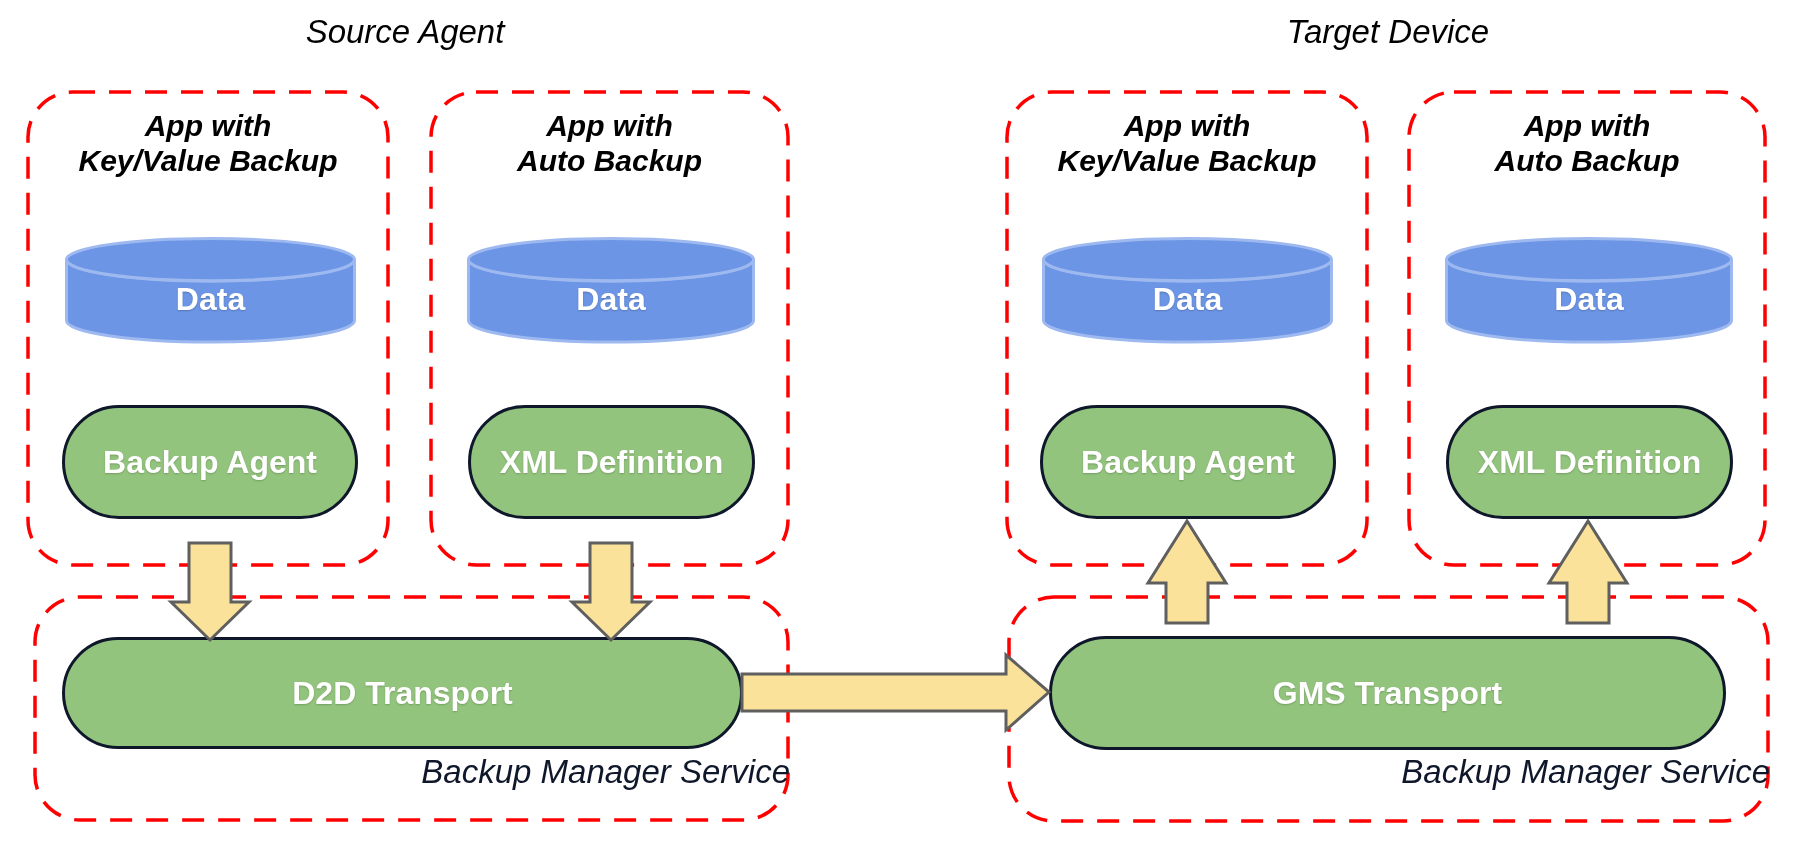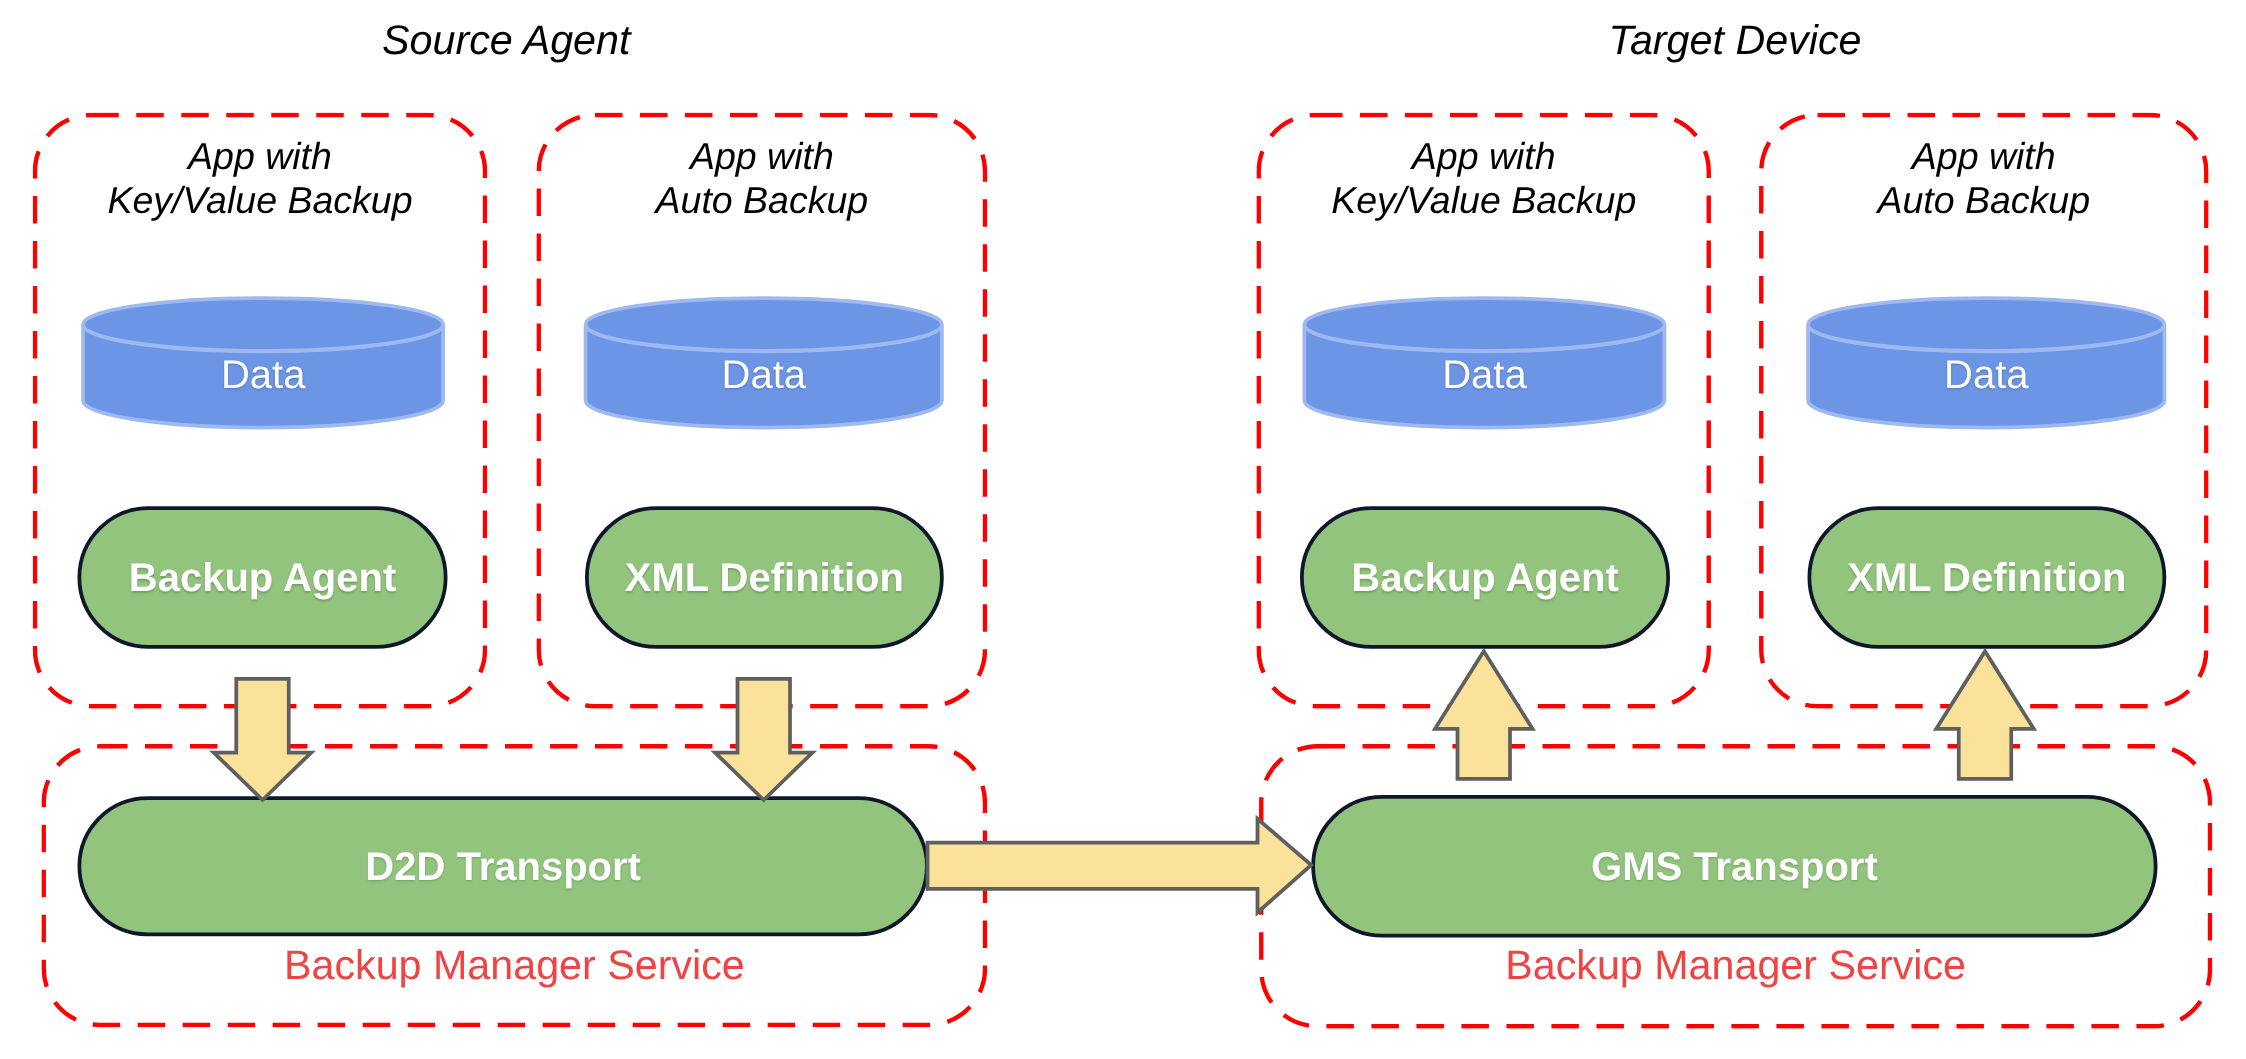--- a/index.html
+++ b/index.html
@@ -29,52 +29,54 @@
     stroke-dasharray:22 14;
   }
   .app-title{
     position:absolute;
     left:0;right:0;top:18px;
     text-align:center;
     font-style:italic;
     font-size:30px;
     line-height:35px;
     color:#000000;
+    font-weight:bold;
   }
   .app-title span{display:block;}
   .cyl{position:absolute;}
   .cyl svg{position:absolute;left:0;top:0;width:100%;height:100%;}
   .cyl-stroke{stroke:#9db9f0;stroke-width:3;}
   .cyl-label{
     position:absolute;left:0;right:0;top:46px;
     text-align:center;
-    font-weight:normal;
+    font-weight:bold;
     font-size:32px;
     color:#ffffff;
     text-shadow:0 1px 2px rgba(0,0,0,0.2);
   }
   .pill{
     position:absolute;
     background:#93c47d;
     border:3px solid #0f172a;
     border-radius:60px;
     box-sizing:border-box;
     display:flex;align-items:center;justify-content:center;
     font-weight:bold;
     font-size:32px;
     color:#ffffff;
     text-shadow:0 1px 2px rgba(0,0,0,0.2);
     white-space:nowrap;
   }
   .service-label{
     position:absolute;
     left:0;right:0;top:158px;
-    text-align:center;
+    text-align:right;
+    font-style:italic;
     font-size:33px;
-    color:#ef4444;
+    color:#0f172a;
   }
   .flow-arrow{position:absolute;overflow:visible;}
   .flow-arrow polygon{
     stroke:#5f5f5f;
     stroke-width:3;
     stroke-linejoin:miter;
   }
 </style>
 </head>
 <body>

